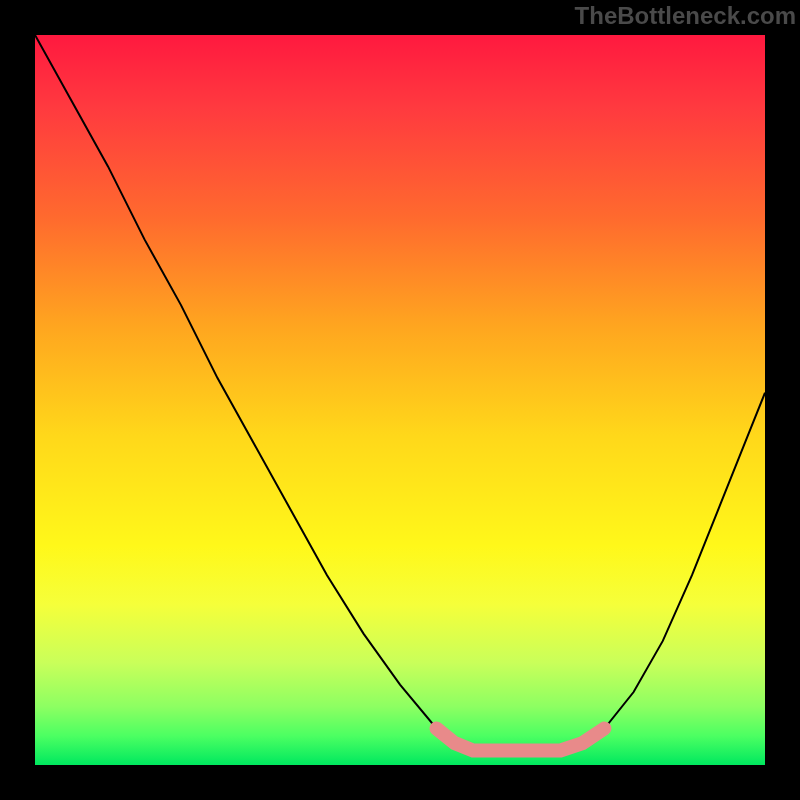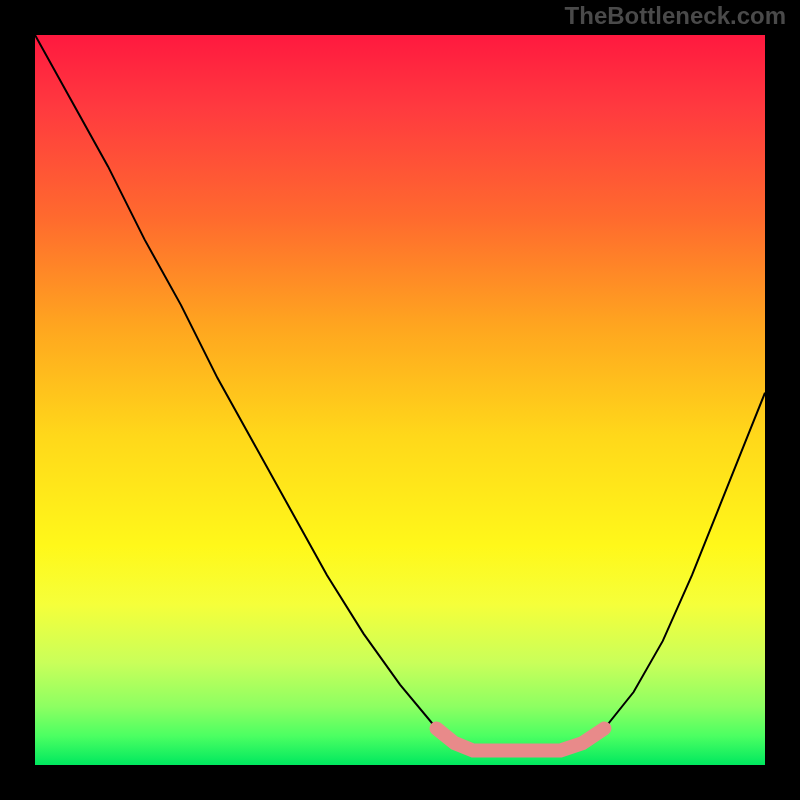--- a/index.html
+++ b/index.html
@@ -7,21 +7,21 @@
     padding: 0;
     background: #000;
     width: 800px;
     height: 800px;
     position: relative;
     font-family: Arial, Helvetica, sans-serif;
   }
   .watermark {
     position: absolute;
     top: 2px;
-    right: 14px;
+    right: 4px;
     color: #4a4a4a;
     font-size: 24px;
     font-weight: bold;
     z-index: 10;
   }
   .plot-frame {
     position: absolute;
     left: 35px;
     top: 35px;
     width: 730px;

